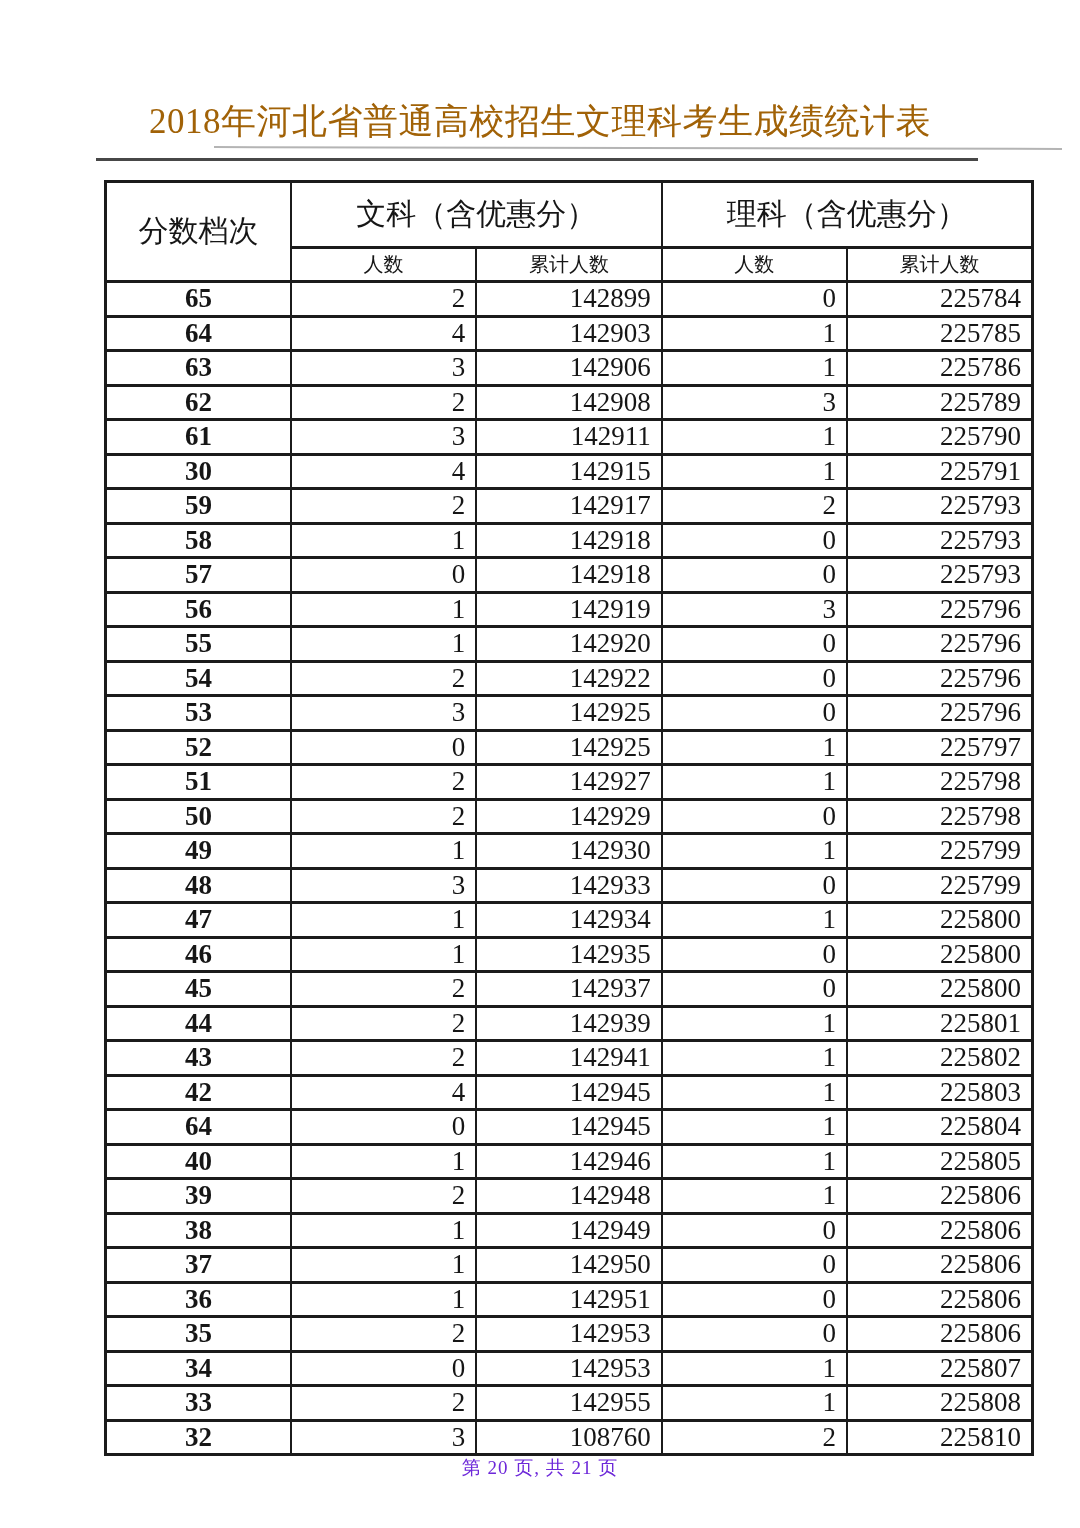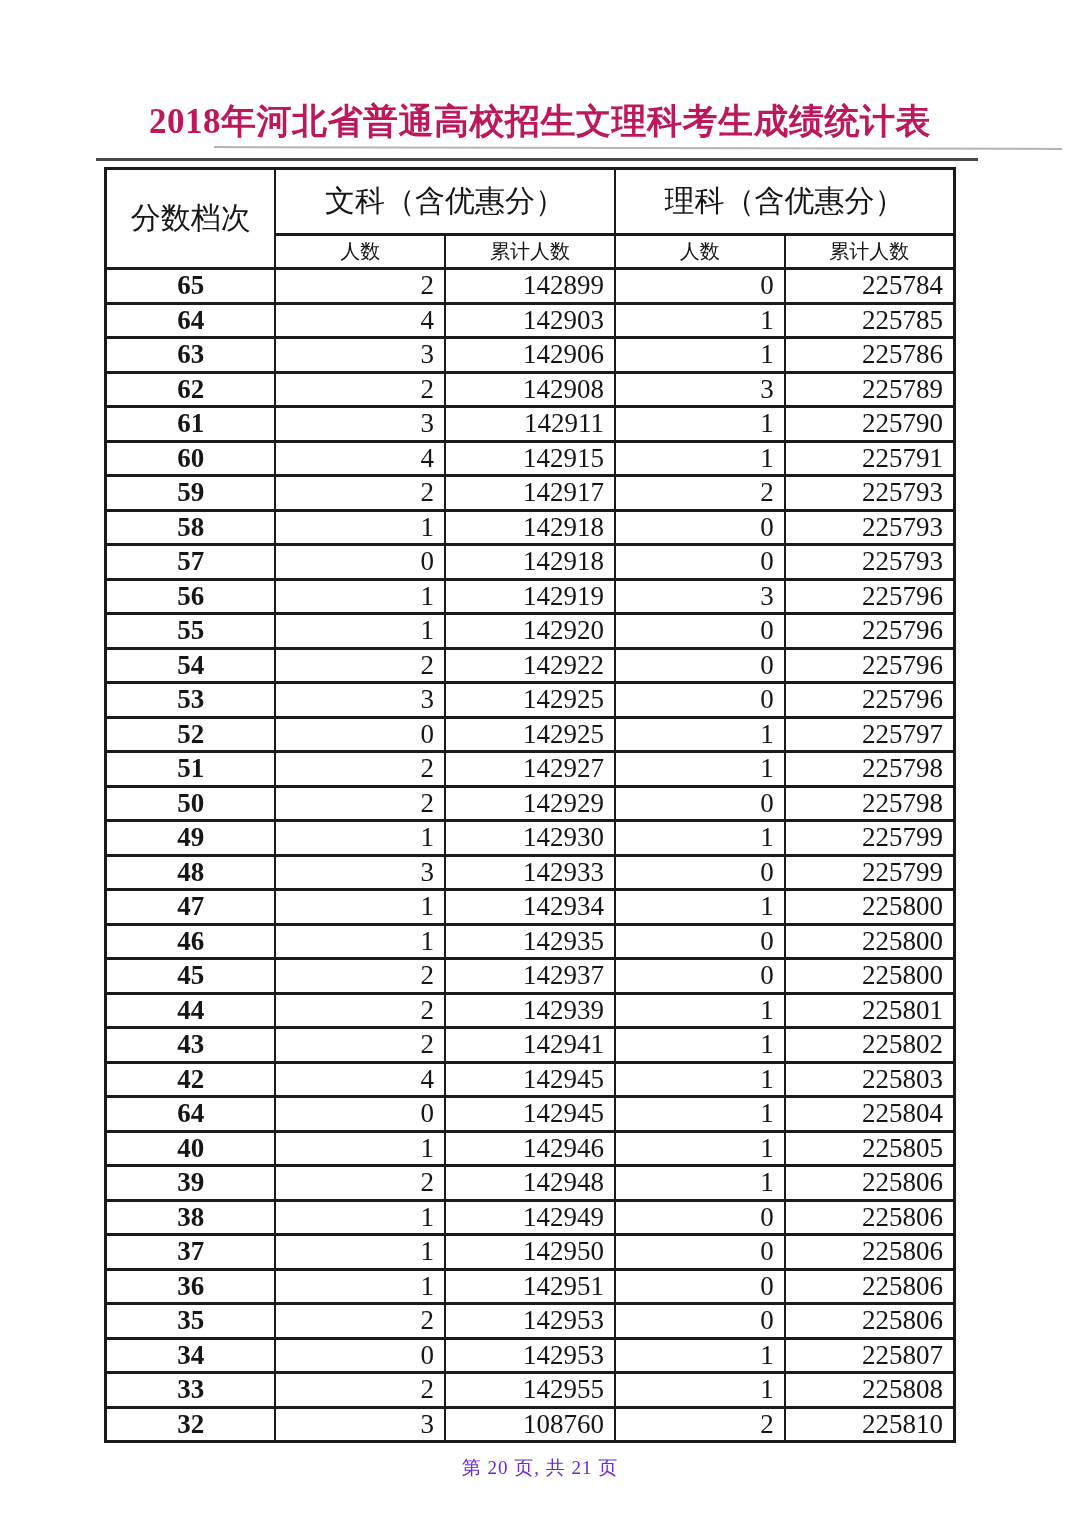--- a/index.html
+++ b/index.html
@@ -10,42 +10,42 @@
     font-family:"Liberation Serif","DejaVu Serif",serif;
     color:#161616;
     overflow:hidden;
   }
 
   .doc-title {
     position:absolute;
     top:98px; left:0; width:100%;
     text-align:center;
     font-size:35px;
-    font-weight:700;
+    font-weight:400;
     letter-spacing:0.5px;
-    color:#be185d;
+    color:#a16207;
   }
 
   
   .artifact-top {
     position:absolute; top:147px; left:214px;
     width:848px; height:2px;
     background:#b4b4b4;
     transform:rotate(0.12deg);
   }
   .artifact-under {
     position:absolute; top:158px; left:96px;
     width:882px; height:3px;
     background:#474747;
   }
 
   table.score-table {
     position:absolute;
-    left:104px; top:167px;
-    width:852px;
+    left:104px; top:180px;
+    width:930px;
     border-collapse:collapse;
     table-layout:fixed;
   }
   .score-table th, .score-table td {
     border:2px solid #1b1b1b;
     border-top-width:3px;
     border-bottom-width:3px;
     padding:0;
     font-weight:400;
     overflow:hidden;
@@ -146,21 +146,21 @@
     <td class="num">225789</td>
   </tr>
       <tr>
     <td class="score">61</td>
     <td class="num">3</td>
     <td class="num">142911</td>
     <td class="num">1</td>
     <td class="num">225790</td>
   </tr>
       <tr>
-    <td class="score">60</td>
+    <td class="score">30</td>
     <td class="num">4</td>
     <td class="num">142915</td>
     <td class="num">1</td>
     <td class="num">225791</td>
   </tr>
       <tr>
     <td class="score">59</td>
     <td class="num">2</td>
     <td class="num">142917</td>
     <td class="num">2</td>

